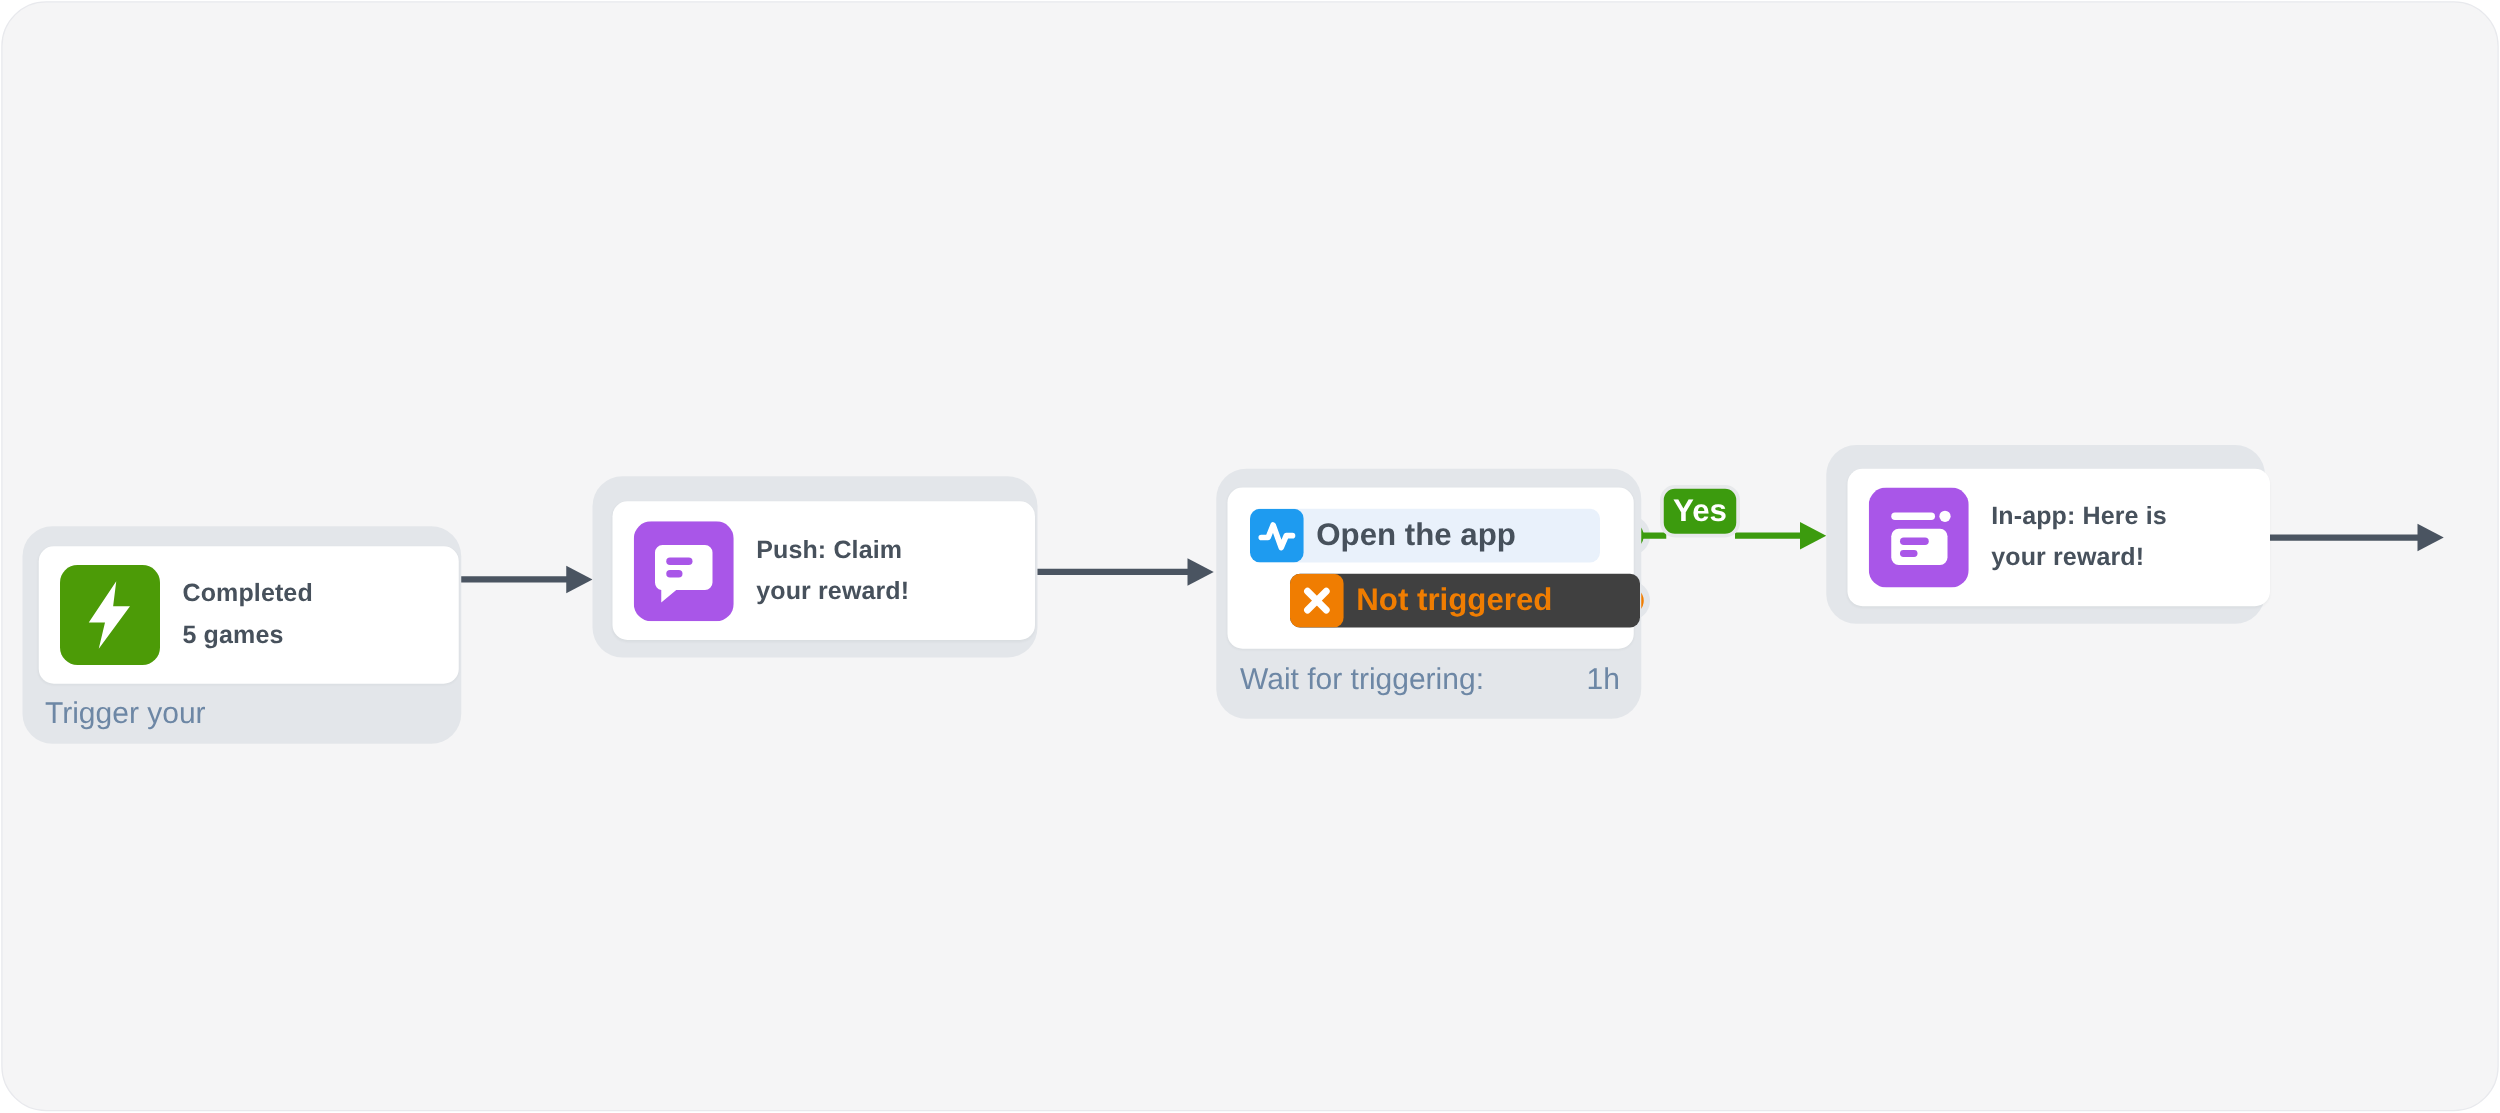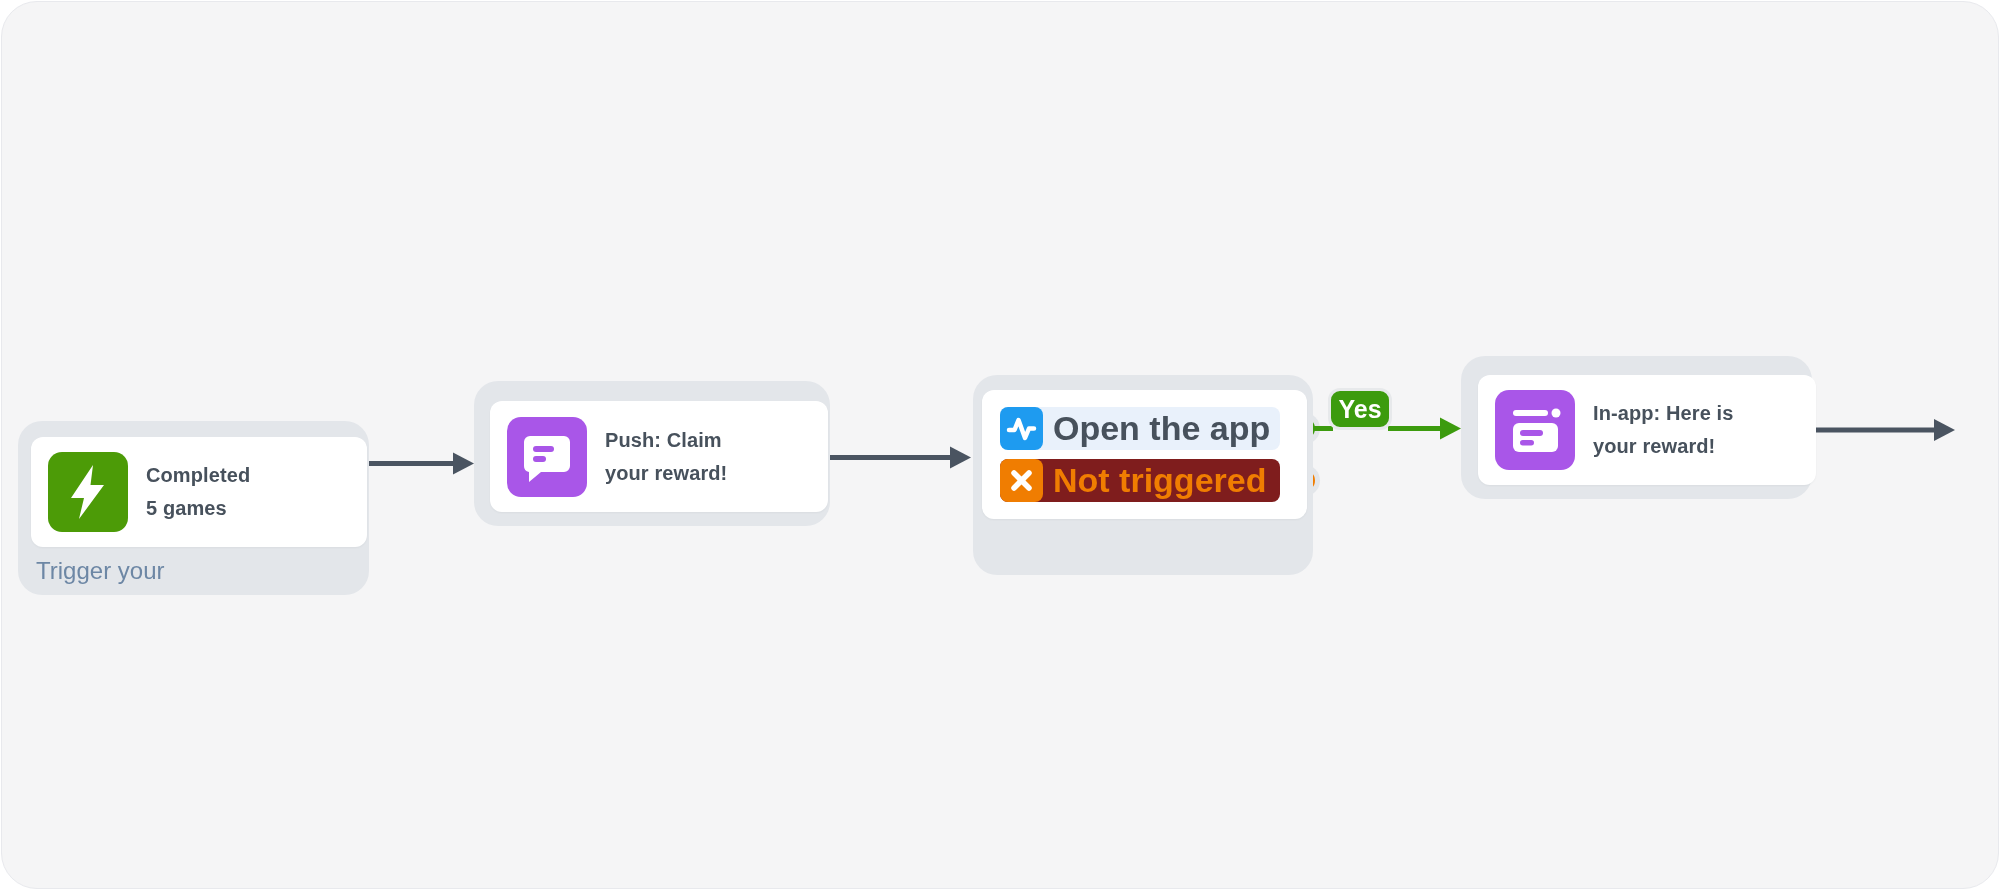--- a/index.html
+++ b/index.html
@@ -10,24 +10,24 @@
   .node{position:absolute;background:#E3E6EA;border-radius:24px;}
   .card{position:absolute;background:#ffffff;border-radius:12px;display:flex;align-items:center;
         box-shadow:0 1px 2px rgba(40,50,60,0.05);}
   .card.pad{padding-left:17px;}
   .icon-big{flex:0 0 auto;display:block;}
   .node-title{margin-left:18px;font-size:20px;line-height:33px;font-weight:600;color:#47515C;
               white-space:pre-line;letter-spacing:0.1px;}
   .node-sublabel{position:absolute;left:18px;font-size:24px;color:#6D87A5;font-weight:400;}
   .branch-row{position:absolute;display:flex;align-items:center;border-radius:8px;height:43px;width:280px;left:18px;}
   .branch-row .icon-small{flex:0 0 auto;display:block;}
-  .branch-label{margin-left:10px;font-size:34px;font-weight:600;}
+  .branch-label{margin-left:10px;font-size:25px;font-weight:600;}
   .row-open{top:17px;background:#E9F1FB;}
   .row-open .branch-label{color:#47515C;}
-  .row-not{top:69px;background:#7f1d1d;}
+  .row-not{top:69px;background:#404040;margin-left:32px;}
   .row-not .branch-label{color:#F07D01;}
   .wait-footer{position:absolute;left:19px;right:17px;top:155px;display:flex;
                justify-content:space-between;font-size:24px;color:#6D87A5;}
   .yes-badge{position:absolute;left:1326px;top:386px;width:64px;height:42px;box-sizing:border-box;
              background:#3C9B0E;border:3px solid #E7E9EB;border-radius:12px;display:flex;
              align-items:center;justify-content:center;color:#ffffff;font-size:25px;font-weight:700;}
 </style>
 </head>
 <body>
 
@@ -96,20 +96,24 @@
         <div class="branch-label">Open the app</div>
       </div>
       <div class="branch-row row-not">
         <svg class="icon-small" width="43" height="43" viewBox="0 0 43 43">
           <rect width="43" height="43" rx="8" fill="#F07D01"></rect>
           <path d="M14 14 L29 29 M29 14 L14 29" stroke="#ffffff" stroke-width="5.5" stroke-linecap="round"></path>
         </svg>
         <div class="branch-label">Not triggered</div>
       </div>
     </div>
+    <div class="wait-footer">
+      <span>Wait for triggering:</span>
+      <span>1h</span>
+    </div>
   </div>
 
   <div class="yes-badge">Yes</div>
 
   <div class="node" style="left:1459px;top:354px;width:351px;height:143px;">
     <div class="card pad" style="left:17px;top:19px;width:321px;height:110px;">
       <svg class="icon-big" width="80" height="80" viewBox="0 0 80 80">
         <rect width="80" height="80" rx="14" fill="#A956E8"></rect>
         <rect x="18" y="20" width="35" height="6" rx="3" fill="#ffffff"></rect>
         <circle cx="61" cy="23" r="4.5" fill="#ffffff"></circle>

